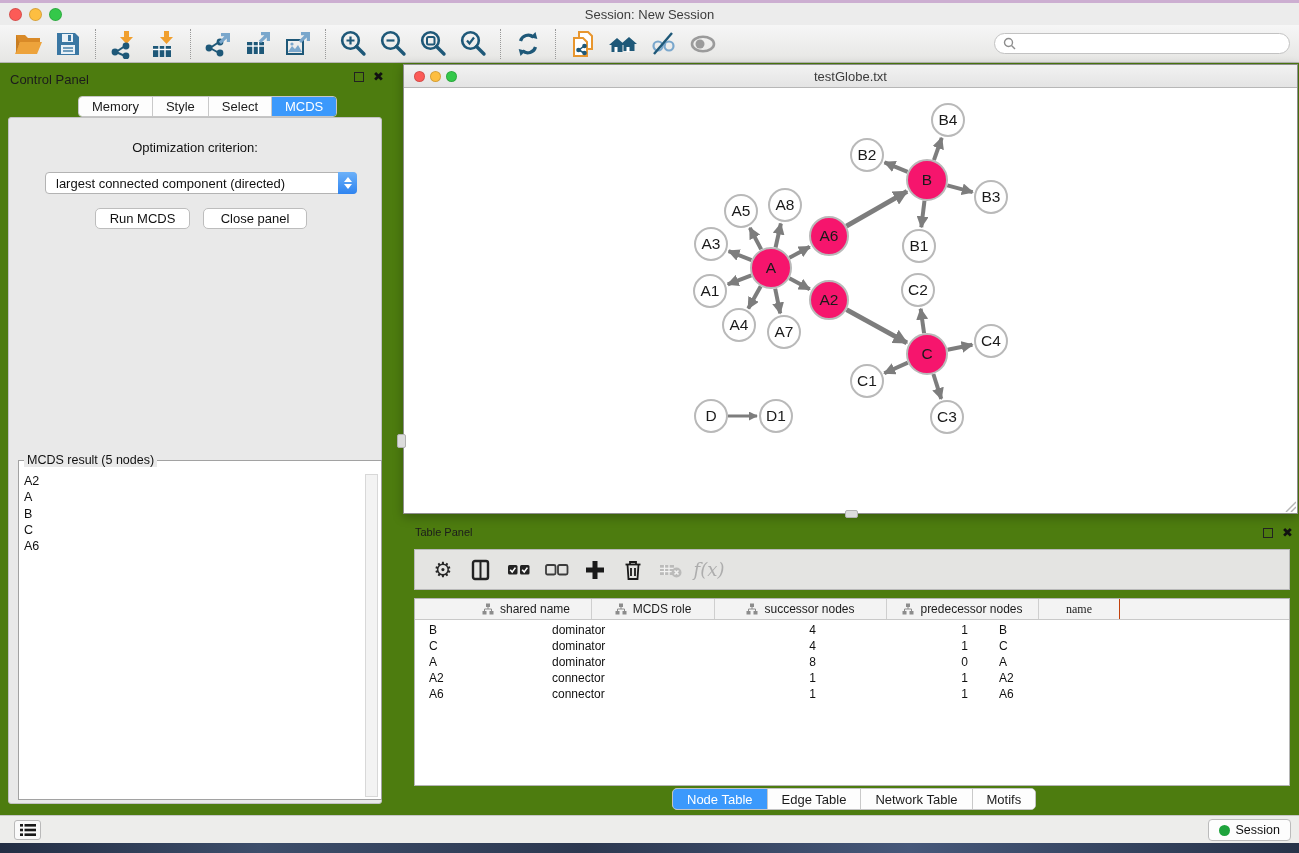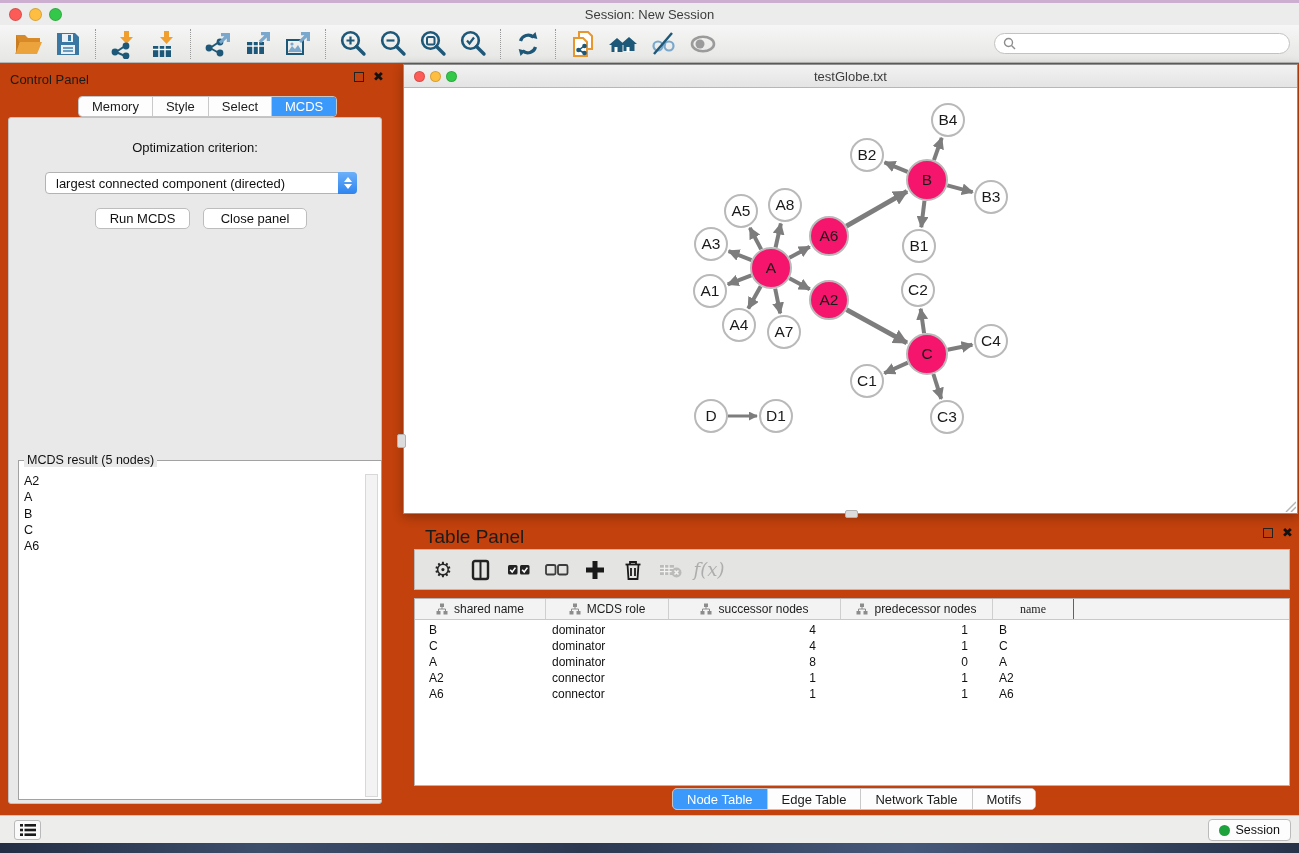--- a/index.html
+++ b/index.html
@@ -1,18 +1,18 @@
 <!DOCTYPE html>
 <html><head>
 <meta charset="utf-8">
 <style>
   * { box-sizing: border-box; margin: 0; padding: 0; }
   html,body { width:1299px; height:853px; overflow:hidden; }
   body { font-family:"Liberation Sans","DejaVu Sans",sans-serif; font-size:13px; color:#222; background:#e7e7e5; }
-  .app { position:relative; width:1299px; height:853px; background:#c2410c; }
+  .app { position:relative; width:1299px; height:853px; background:#4d7c0f; }
 
   
   .menubar-strip { position:absolute; left:0; top:0; width:100%; height:3px; background:#ccaed1; }
   .titlebar { position:absolute; left:0; top:3px; width:100%; height:22px; background:#ececec; display:flex; align-items:center; }
   .traffic { display:flex; gap:7px; margin-left:9px; }
   .light { width:13px; height:13px; border-radius:50%; border:1px solid rgba(0,0,0,.15); }
   .light.red { background:#fc5b57; } .light.yellow { background:#fdbe41; } .light.green { background:#34c84a; }
   .win-title { position:absolute; left:0; right:0; text-align:center; color:#3c3c3c; font-size:13px; }
 
   
@@ -60,21 +60,21 @@
   .net-titlebar .light { width:11px; height:11px; }
   .net-canvas { position:absolute; left:0; top:23px; width:893px; height:425px; background:#fff; }
   .grip { position:absolute; background:#dcdcdc; border:1px solid #b2b2b2; border-radius:2px; }
   .grip.left { left:-7px; top:369px; width:9px; height:14px; }
   .grip.bottom { left:441px; bottom:-5px; width:13px; height:8px; }
   .resize-grip { position:absolute; right:1px; bottom:1px; width:13px; height:13px; }
 
   
   .table-panel { position:absolute; left:403px; top:520px; width:896px; height:295px; }
   .tp-header { position:relative; height:26px; }
-  .tp-title { position:absolute; left:12px; top:6px; font-size:19px; color:#1c1c1c;margin-left:10px; }
+  .tp-title { position:absolute; left:12px; top:6px; font-size:11px; color:#1c1c1c; }
   .tp-toolbar { position:absolute; left:11px; top:29px; width:876px; height:41px; background:#e4e4e2; border:1px solid #b9b9b9; display:flex; align-items:center; padding-left:9px; }
   .tp-icon { width:30px; height:30px; display:flex; align-items:center; justify-content:center; margin:0 4px; }
   .tp-icon.gear { font-size:21px; color:#272727; }
   .fx { font-family:"DejaVu Serif","Liberation Serif",serif; font-style:italic; font-size:18px; color:#adadad; }
   .data-table { position:absolute; left:11px; top:78px; width:876px; height:188px; background:#fff; border:1px solid #b5b5b5; overflow:hidden; }
   .tbl-header { display:flex; height:21px; background:#f3f3f3; border-bottom:1px solid #c9c9c9; }
   .th-cell { display:flex; align-items:center; justify-content:center; gap:6px; font-size:12px; color:#1c1c1c; border-right:1px solid #cfcfcf; }
   .th-cell:last-child { border-right:1px solid #c2410c;font-family:Liberation Serif, serif; }
   .tbl-row { display:flex; height:16px; align-items:center; }
   .tbl-row:first-child { margin-top:2px; }
@@ -460,21 +460,21 @@
             <circle cx="17.5" cy="13.5" r="5" fill="#9a9a9a"></circle>
             <path d="M15.5 11.5l4 4M19.5 11.5l-4 4" stroke="#fff" stroke-width="1.6"></path>
           </svg>
       </div>
       <div class="tp-icon">
           <span class="fx">f(x)</span>
         </div>
     </div>
     <div class="data-table">
       <div class="tbl-header">
-          <div class="th-cell" style="width: 131px;">
+          <div class="th-cell" style="width: 131px; margin-left: 46px;">
             <span style="display: inline-flex;">
               <svg width="12" height="12" viewBox="0 0 12 12">
                 <g fill="#8c8c8c">
                   <rect x="4" y="0.5" width="4" height="3.5"></rect>
                   <rect x="0.5" y="8" width="4" height="3.5"></rect>
                   <rect x="7.5" y="8" width="4" height="3.5"></rect>
                 </g>
                 <path d="M6 4v2M2.5 8V6h7v2" stroke="#8c8c8c" fill="none" stroke-width="1"></path>
               </svg>
             </span>

